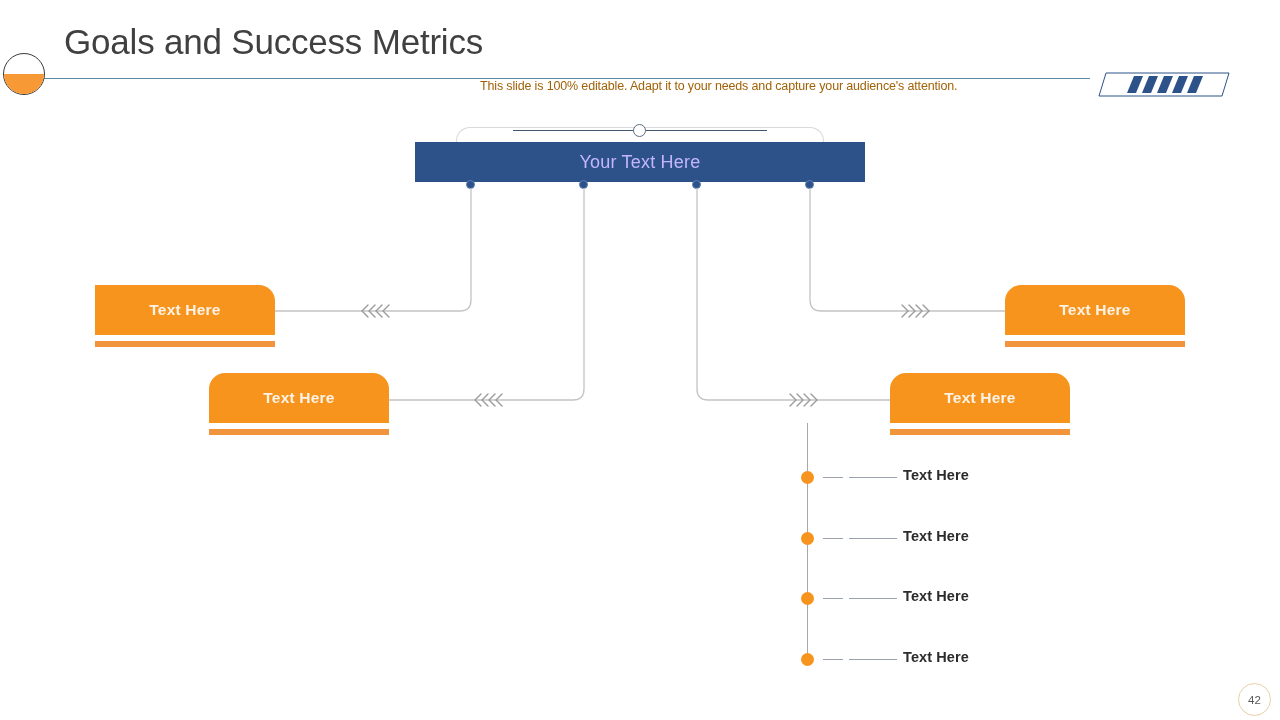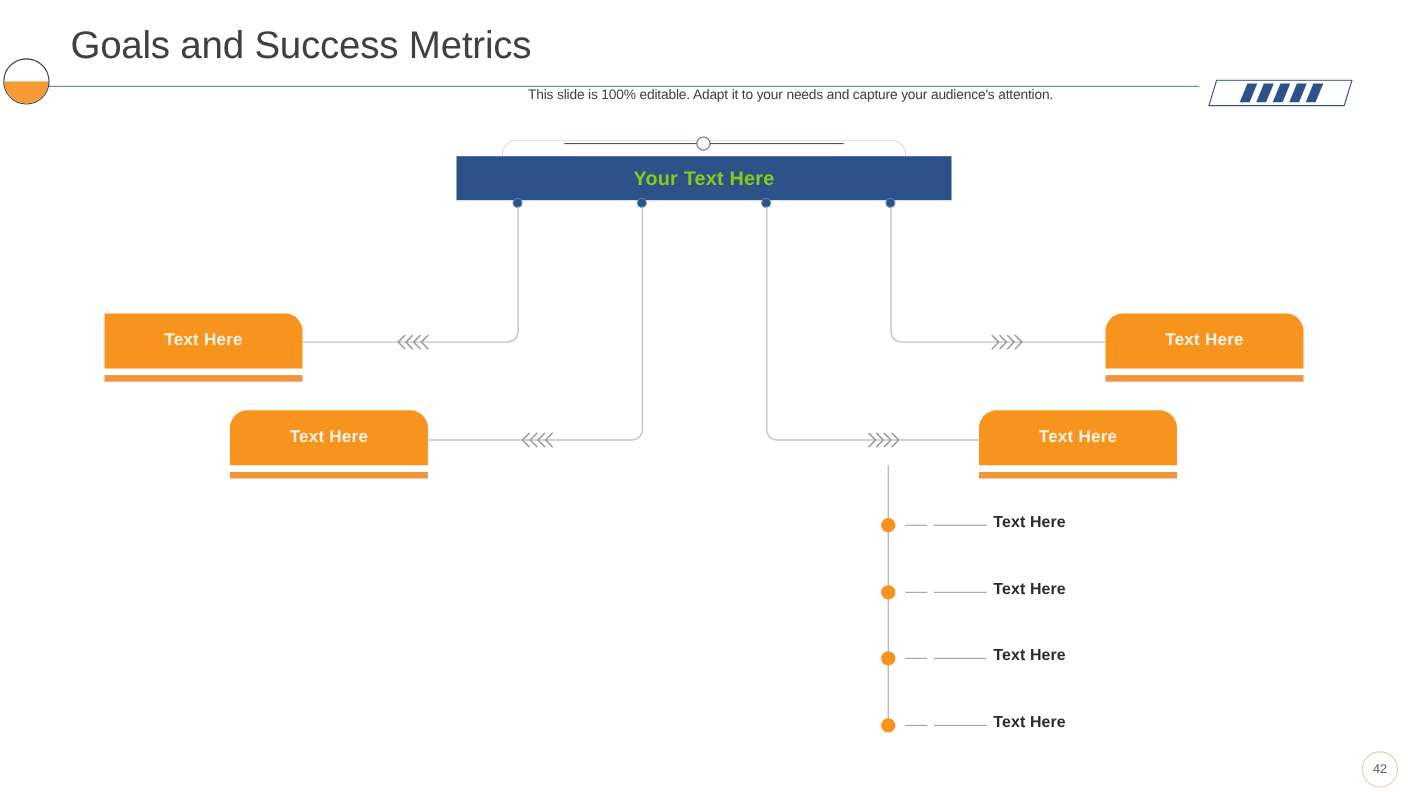--- a/index.html
+++ b/index.html
@@ -44,21 +44,21 @@
   #logo-circle .half {
     position:absolute;
     left:0; bottom:0;
     width:100%; height:50%;
     background:#f79a35;
   }
   #header-subtitle {
     position:absolute;
     left:480px; top:79px;
     font-size:12.5px;
-    color:#404040;
+    color:#a16207;
     white-space:nowrap;
     letter-spacing:-0.15px;
   }
 
   
   #header-deco {
     position:absolute;
     left:1098px; top:72px;
     width:132px; height:25px;
   }
@@ -92,23 +92,23 @@
   #blue-box {
     position:absolute;
     left:415px; top:142px;
     width:450px; height:40px;
     background:#2c5289;
     display:flex;
     align-items:center;
     justify-content:center;
   }
   #blue-box-label {
-    color:#84cc16;
+    color:#c4b5fd;
     font-size:18px;
-    font-weight:bold;
+    font-weight:normal;
     letter-spacing:0.2px;
   }
 
   
   .node-dot {
     position:absolute;
     width:9px; height:9px;
     border-radius:50%;
     background:#2c5289;
     border:1.4px solid #5b82b5;

